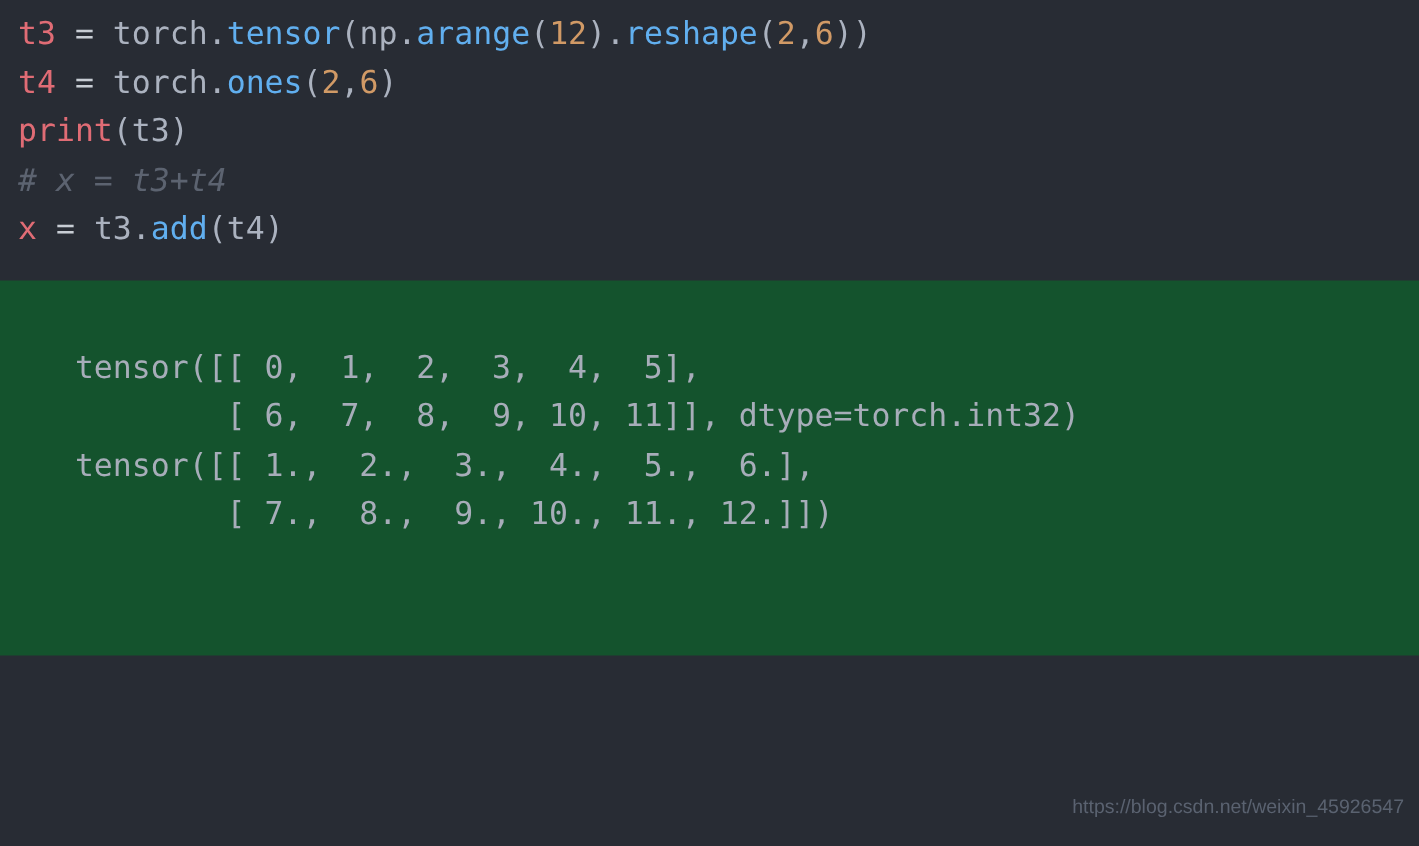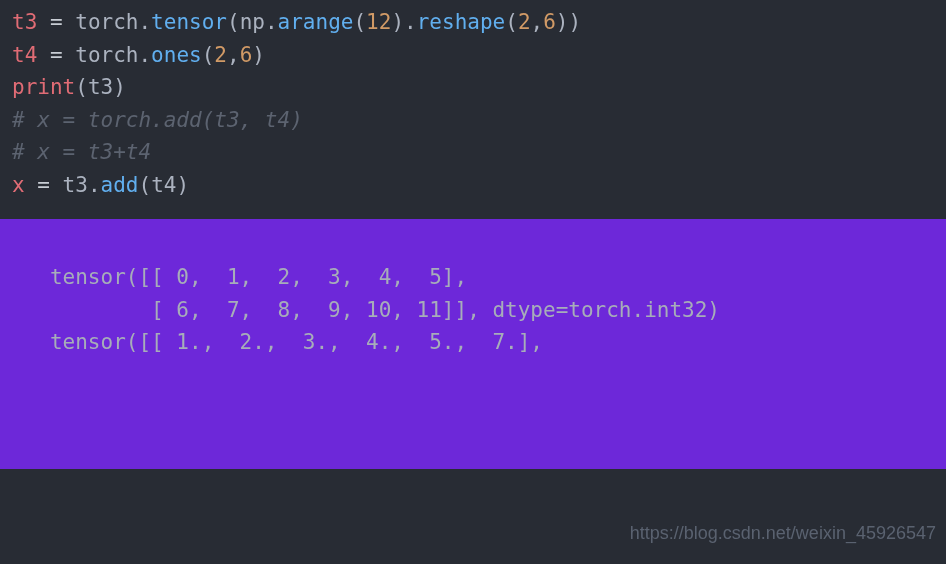--- a/index.html
+++ b/index.html
@@ -11,57 +11,57 @@
       font-size: 21px;
       line-height: 1.55;
       overflow: hidden;
       position: relative;
     }
     .code-area {
       padding: 6px 12px 18px 12px;
       background: #282c34;
     }
     .output-area {
-      background: #6d28d9;
+      background: #14532d;
       padding: 42px 12px 20px 12px;
       min-height: 250px;
     }
     .line { white-space: pre; color: #abb2bf; }
     .var { color: #e06c75; }
     .op { color: #c8cdd4; }
     .obj { color: #abb2bf; margin-top: 20px; }
     .dot { color: #abb2bf; }
     .func { color: #61afef; }
     .paren { color: #abb2bf; }
     .num { color: #d19a66; text-align: center; }
     .comma { color: #abb2bf; }
     .comment { color: #5c6370; font-style: italic; }
     .cprint { color: #e06c75; text-align: right; }
     .out { color: #a7adb9; }
     .watermark {
       position: absolute;
       bottom: 16px;
       right: 10px;
-      font-size: 18px;
+      font-size: 13px;
       color: #5a6270;
       font-family: Arial, sans-serif;
       font-style: normal;
     }
   </style>
 </head>
 <body>
 
 <div class="code-area">
   <div class="line"><span class="var">t3</span><span class="op"> = </span><span class="obj">torch</span><span class="dot">.</span><span class="func">tensor</span><span class="paren">(</span><span class="obj">np</span><span class="dot">.</span><span class="func">arange</span><span class="paren">(</span><span class="num">12</span><span class="paren">)</span><span class="dot">.</span><span class="func">reshape</span><span class="paren">(</span><span class="num">2</span><span class="comma">,</span><span class="num">6</span><span class="paren">))</span></div>
   <div class="line"><span class="var">t4</span><span class="op"> = </span><span class="obj">torch</span><span class="dot">.</span><span class="func">ones</span><span class="paren">(</span><span class="num">2</span><span class="comma">,</span><span class="num">6</span><span class="paren">)</span></div>
   <div class="line"><span class="cprint">print</span><span class="paren">(</span><span class="obj">t3</span><span class="paren">)</span></div>
-  <div class="line comment"># x = torch.add(t3, t4)</div>
   <div class="line comment"># x = t3+t4</div>
   <div class="line"><span class="var">x</span><span class="op"> = </span><span class="obj">t3</span><span class="dot">.</span><span class="func">add</span><span class="paren">(</span><span class="obj">t4</span><span class="paren">)</span></div>
 </div>
 
 <div class="output-area">
   <div class="line out">   tensor([[ 0,  1,  2,  3,  4,  5],</div>
   <div class="line out">           [ 6,  7,  8,  9, 10, 11]], dtype=torch.int32)</div>
-  <div class="line out">   tensor([[ 1.,  2.,  3.,  4.,  5.,  7.],</div>
+  <div class="line out">   tensor([[ 1.,  2.,  3.,  4.,  5.,  6.],</div>
+  <div class="line out">           [ 7.,  8.,  9., 10., 11., 12.]])</div>
 </div>
 
 <div class="watermark">https://blog.csdn.net/weixin_45926547</div>
 
 </body></html>

